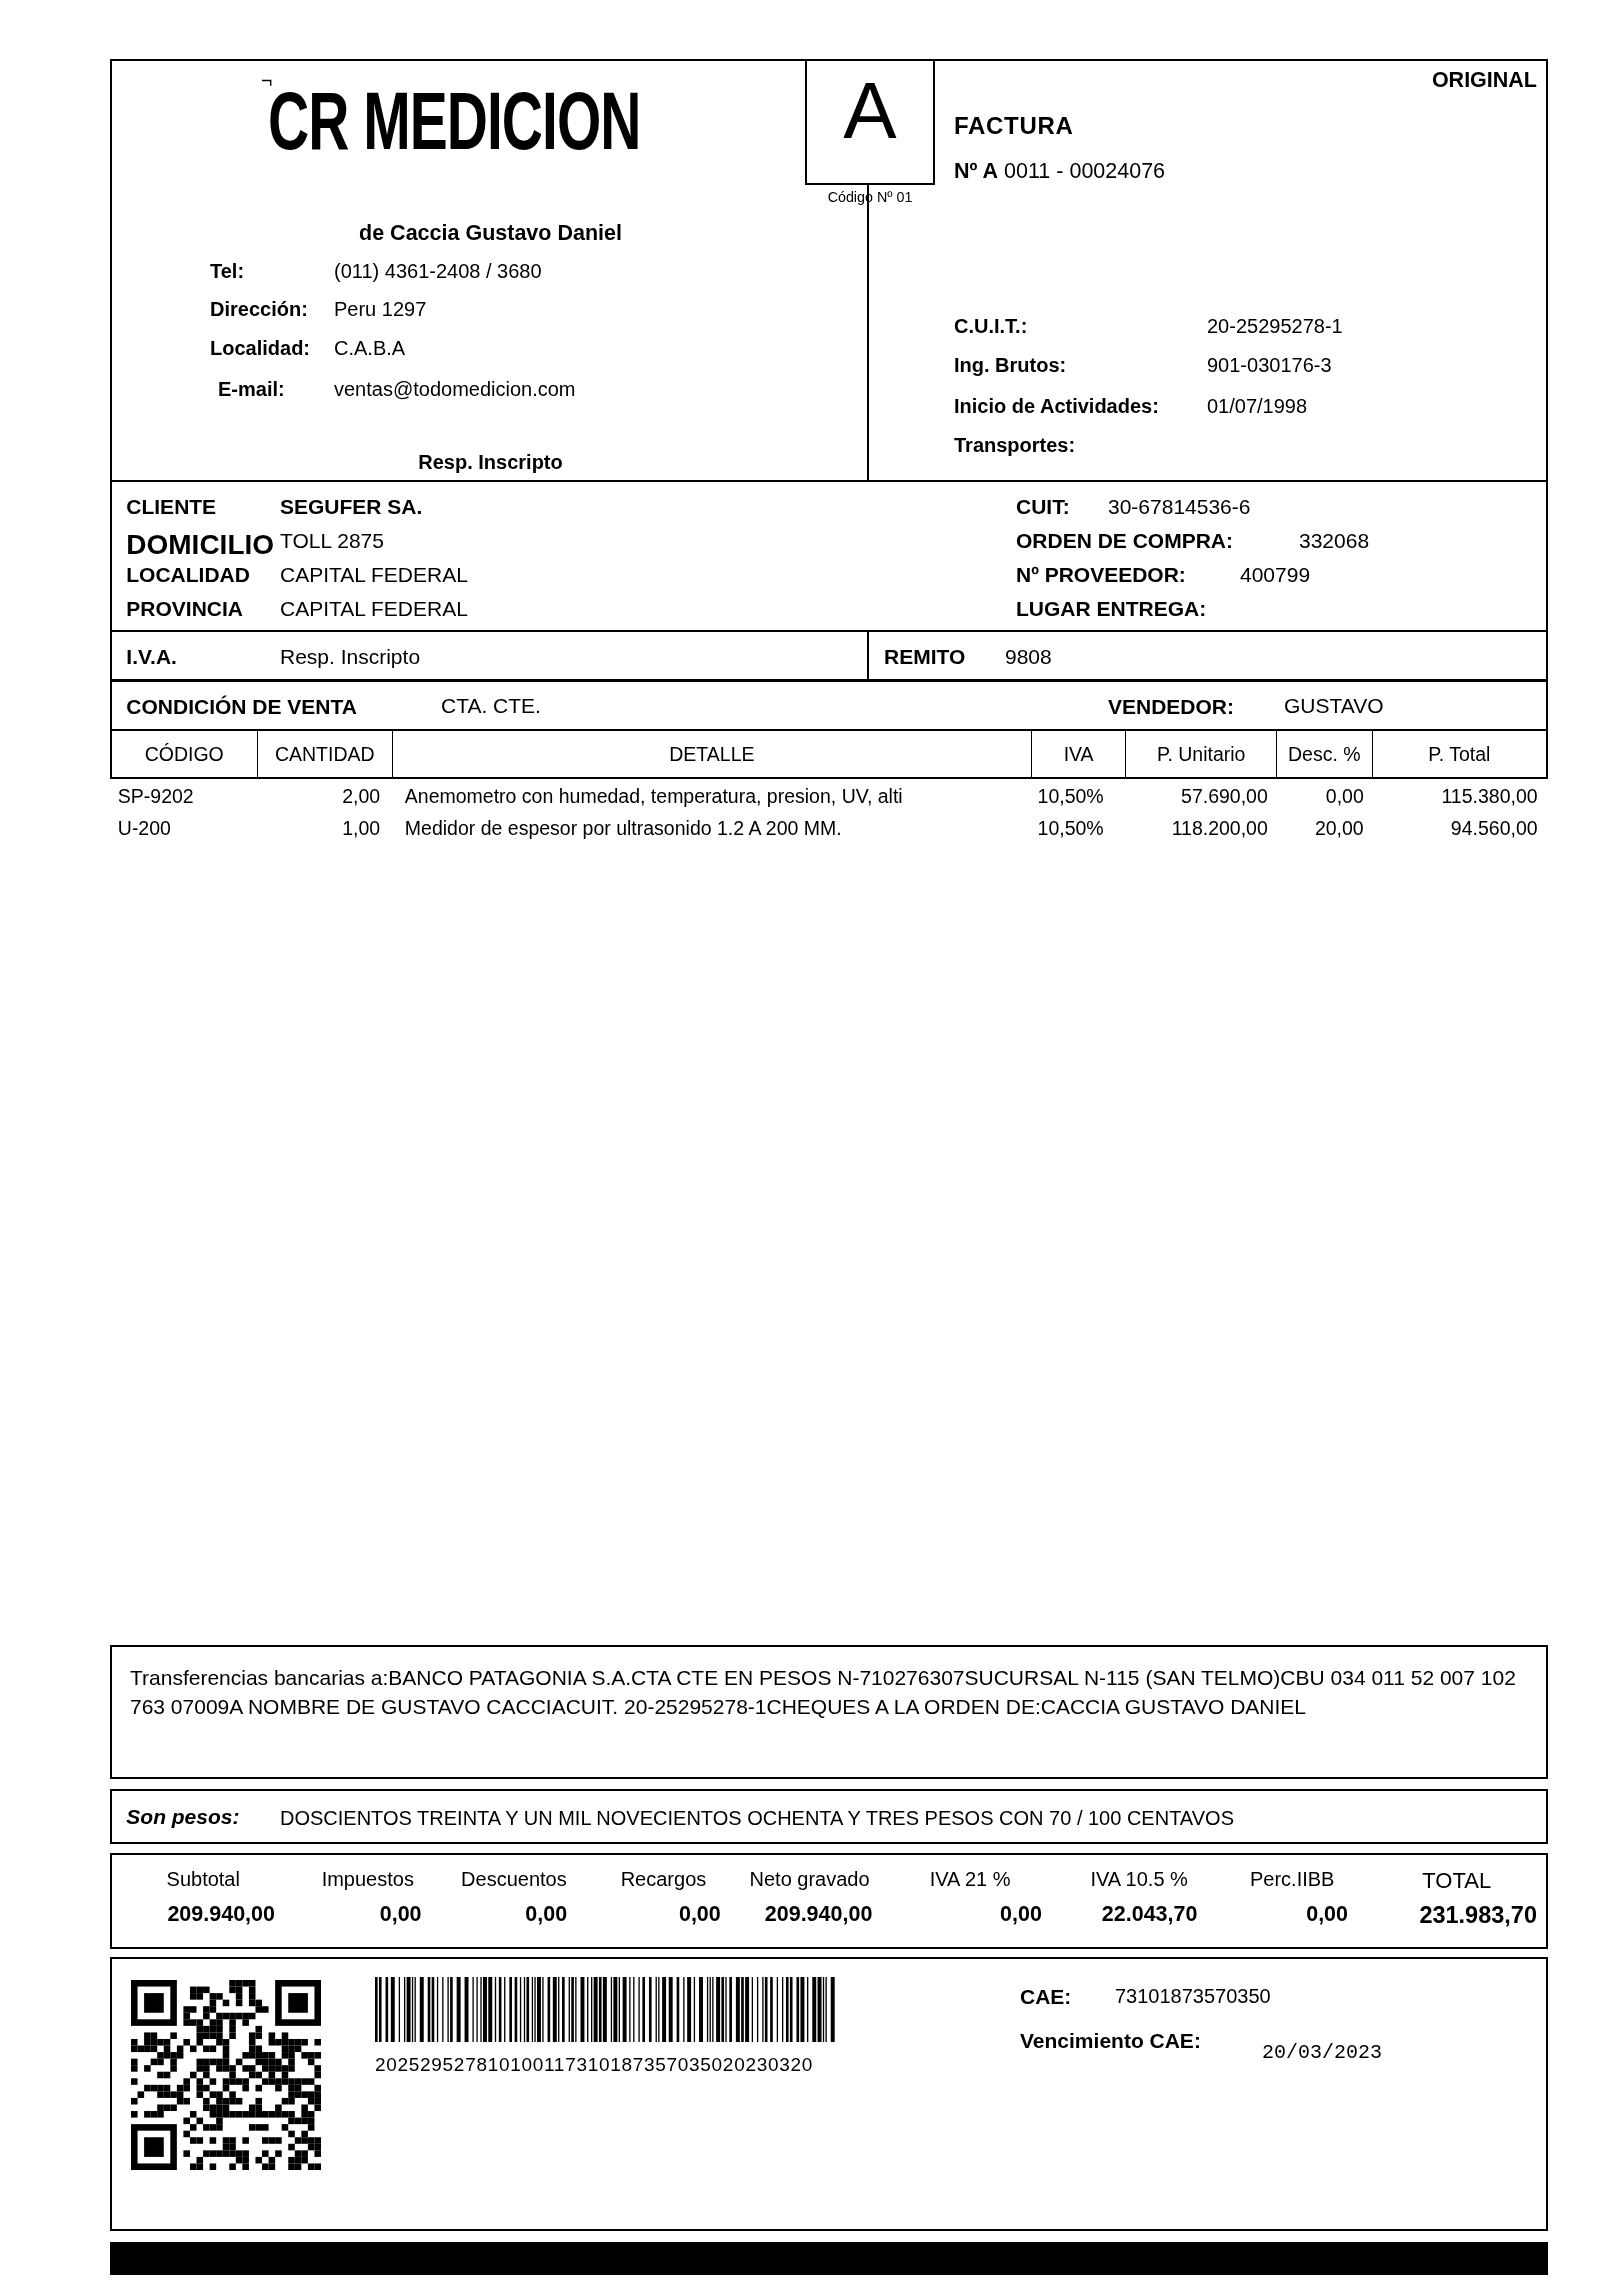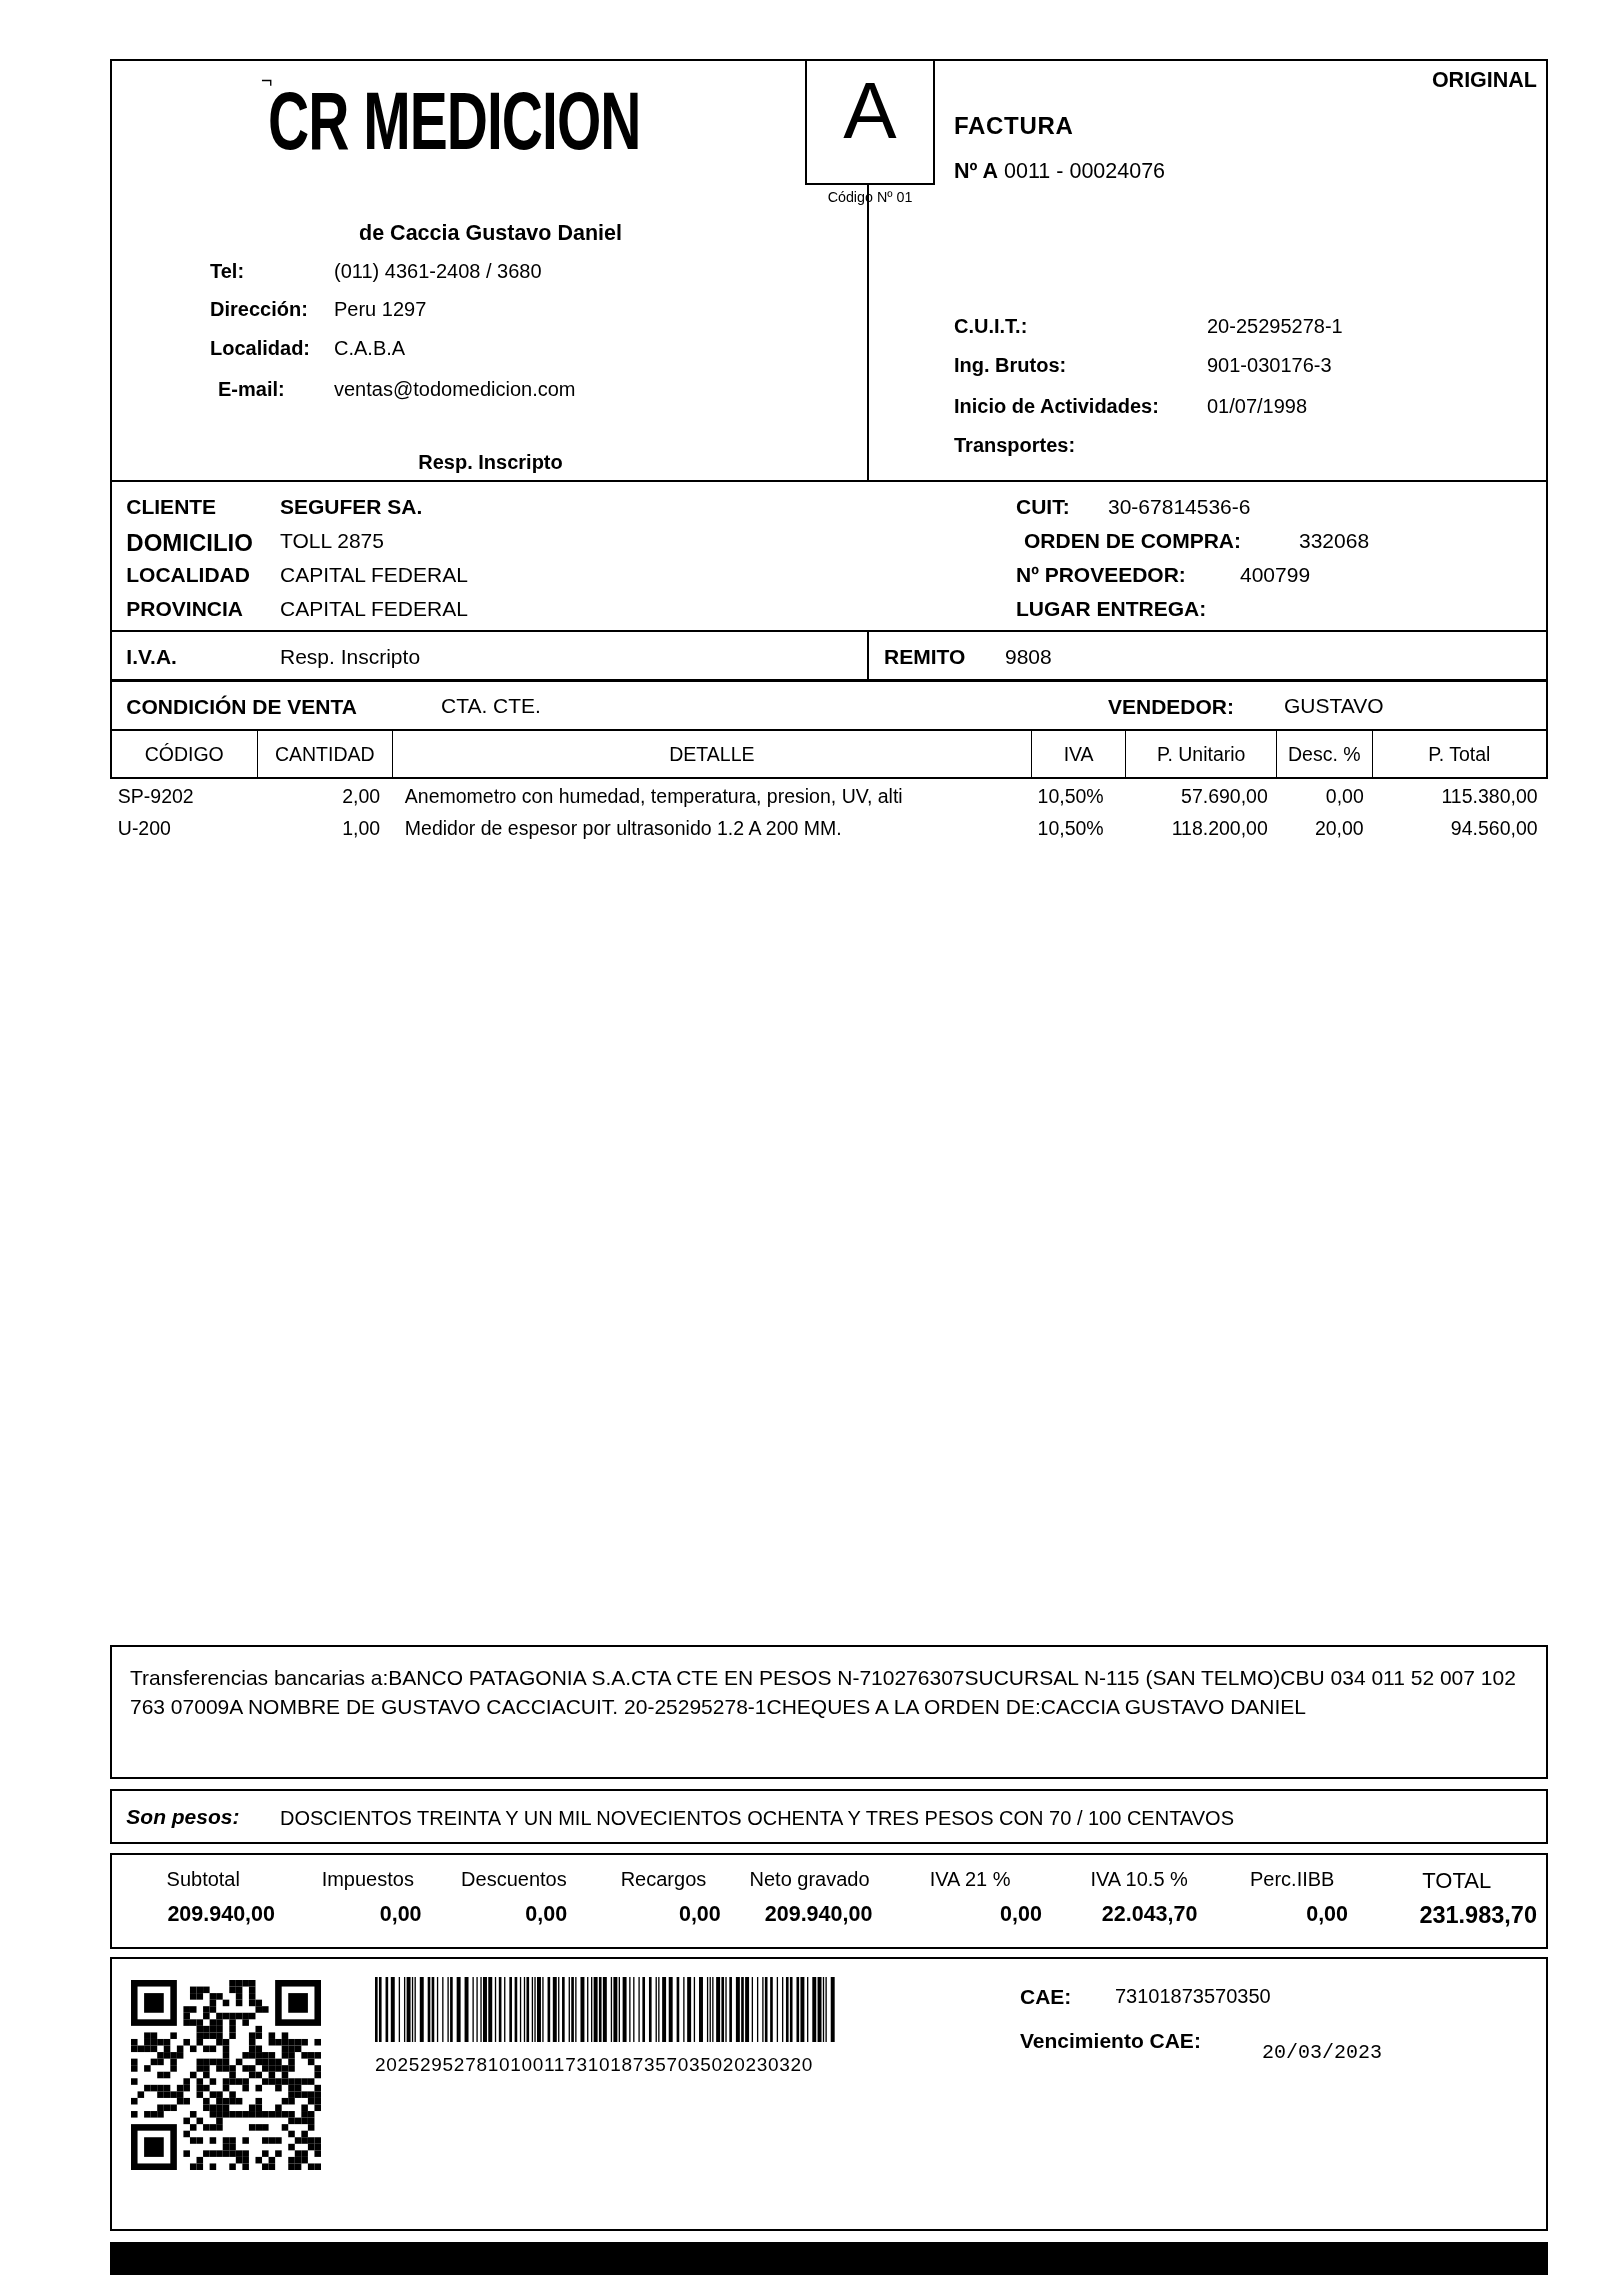--- a/index.html
+++ b/index.html
@@ -78,33 +78,33 @@
     <div class="abs b t31" style="left:842px; top:334px;">Inicio de Actividades:</div>
     <div class="abs t31" style="left:1095px; top:334px;">01/07/1998</div>
 
     <div class="abs b t31" style="left:842px; top:373px;">Transportes:</div>
   </div>
 
   <div class="box" style="left:110px; top:480px; width:1438px; height:152px;">
     <div class="abs b" style="left:14.3px; top:13px; font-size:21px;">CLIENTE</div>
     <div class="abs b" style="left:168px; top:13px; font-size:21px;">SEGUFER SA.</div>
 
-    <div class="abs b" style="left:14.3px; top:47px; font-size:24px;">DOMICILIO</div>
+    <div class="abs b" style="left:14.3px; top:47px; font-size:28px;">DOMICILIO</div>
     <div class="abs" style="left:168px; top:47px; font-size:21px;">TOLL 2875</div>
 
     <div class="abs b" style="left:14.3px; top:81px; font-size:21px;">LOCALIDAD</div>
     <div class="abs" style="left:168px; top:81px; font-size:21px;">CAPITAL FEDERAL</div>
 
     <div class="abs b" style="left:14.3px; top:115px; font-size:21px;">PROVINCIA</div>
     <div class="abs" style="left:168px; top:115px; font-size:21px;">CAPITAL FEDERAL</div>
 
     <div class="abs b" style="left:904px; top:13px; font-size:21px;">CUIT:</div>
     <div class="abs" style="left:996px; top:13px; font-size:21px;">30-67814536-6</div>
 
-    <div class="abs b" style="left:904px; top:47px; font-size:21px;margin-left:8px;">ORDEN DE COMPRA:</div>
+    <div class="abs b" style="left:904px; top:47px; font-size:21px;">ORDEN DE COMPRA:</div>
     <div class="abs" style="left:1187px; top:47px; font-size:21px;">332068</div>
 
     <div class="abs b" style="left:904px; top:81px; font-size:21px;">Nº PROVEEDOR:</div>
     <div class="abs" style="left:1128px; top:81px; font-size:21px;">400799</div>
 
     <div class="abs b" style="left:904px; top:115px; font-size:21px;">LUGAR ENTREGA:</div>
     <div class="abs" style="left:1108px; top:115px; font-size:21px;"></div>
   </div>
 
   <div class="box" style="left:110px; top:630px; width:1438px; height:51px;">

